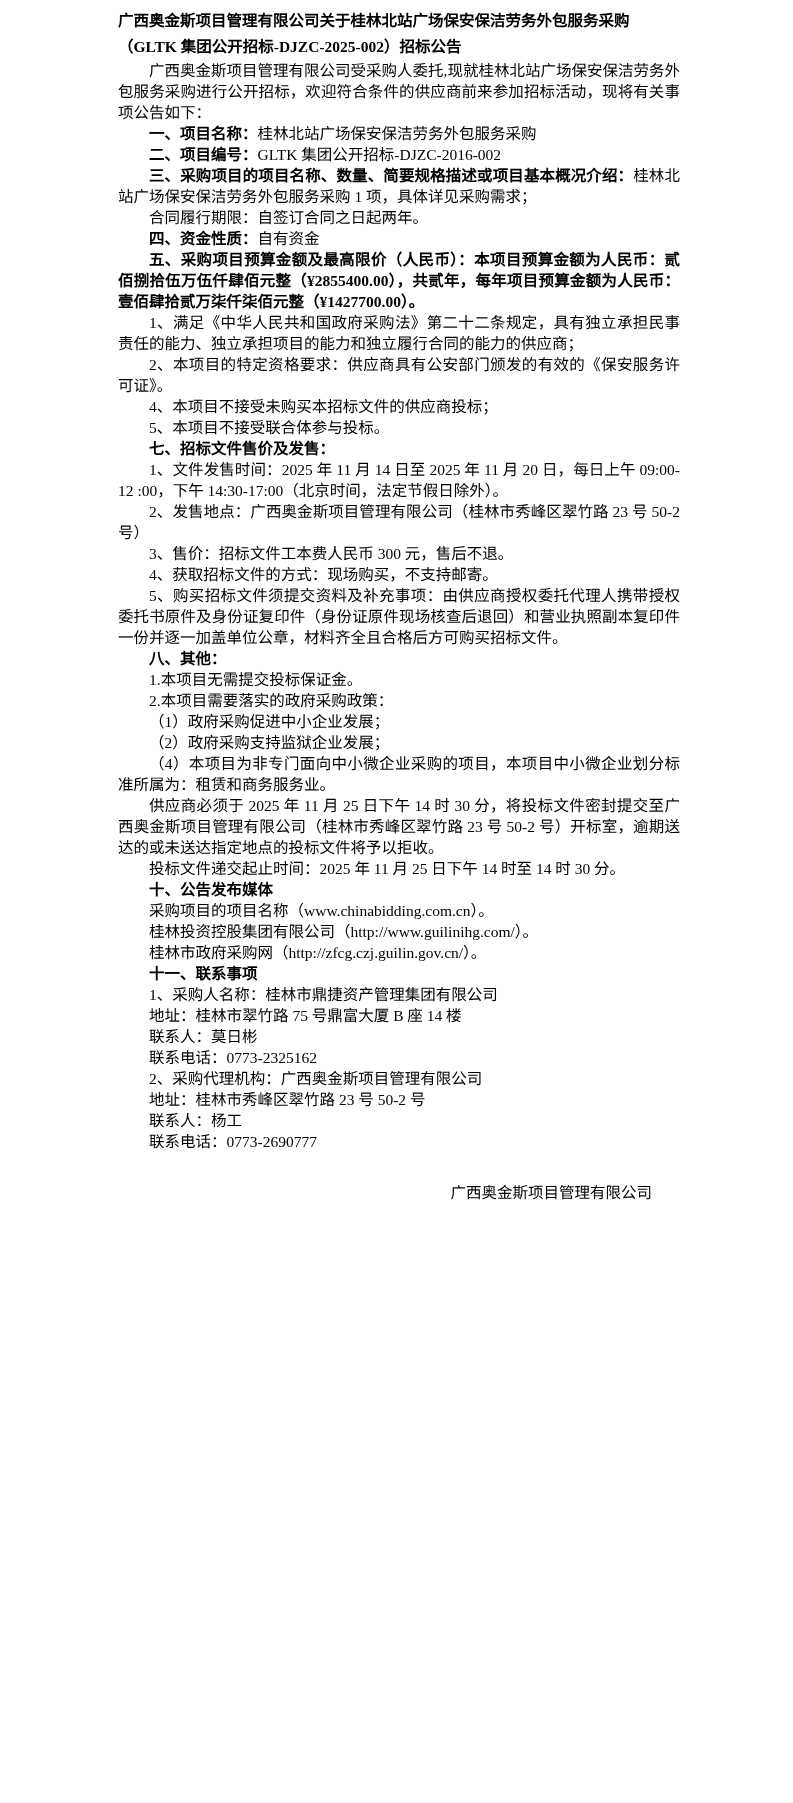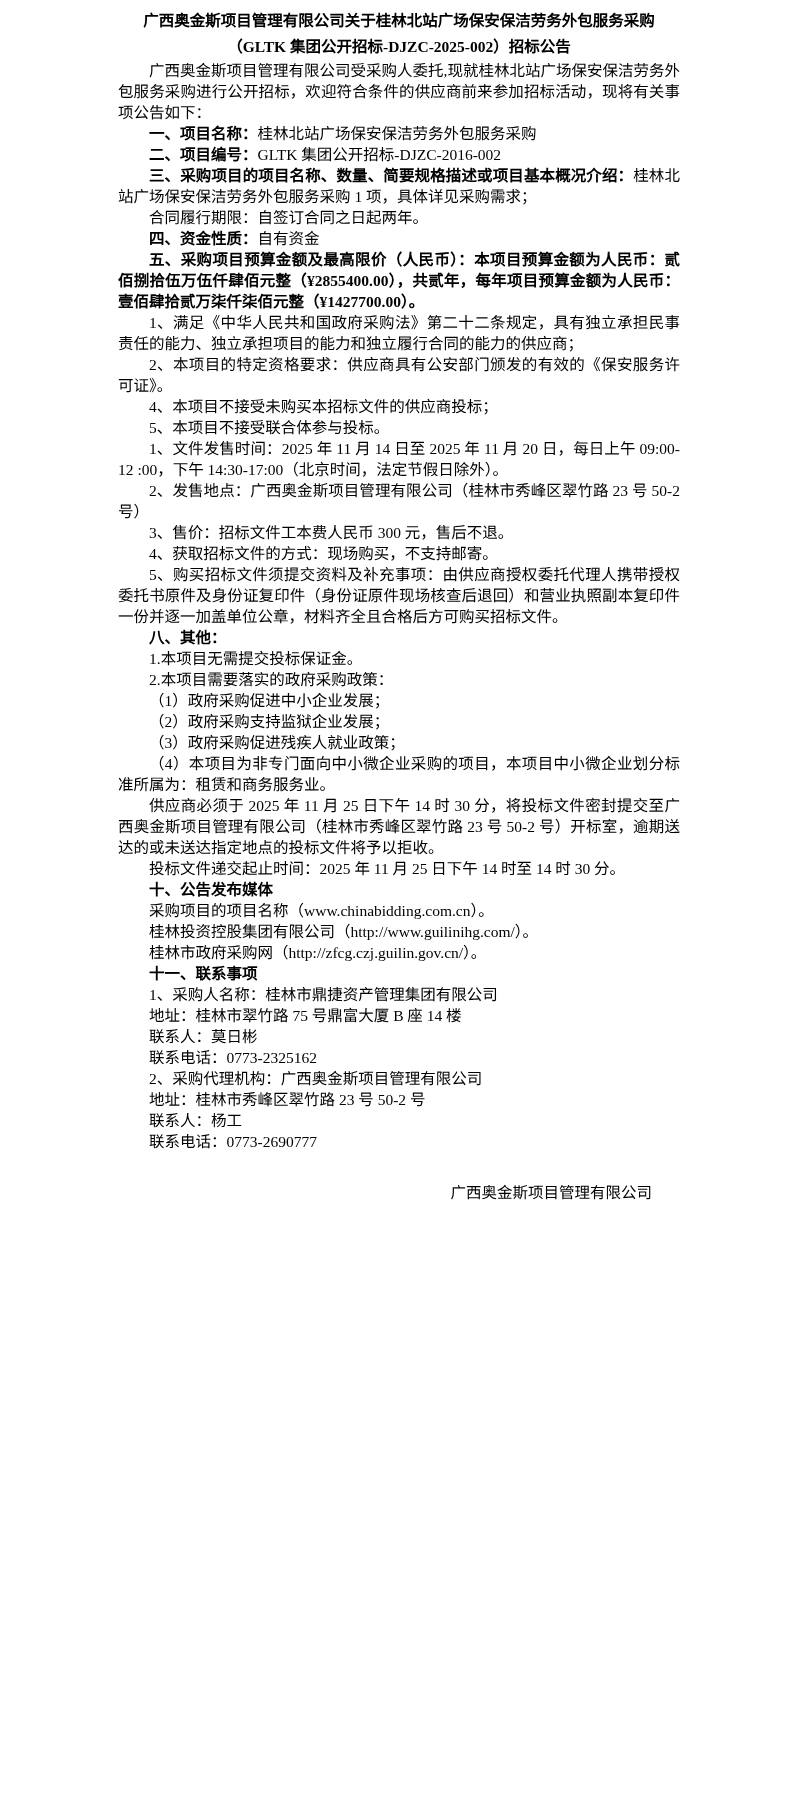--- a/index.html
+++ b/index.html
@@ -9,21 +9,21 @@
     box-sizing: border-box;
     padding: 8px 113px 20px 118px;
     background: #ffffff;
     color: #000000;
     font-family: "Liberation Serif", "DejaVu Serif", serif;
     font-size: 15.5px;
   }
   .title-line {
     margin: 0;
     line-height: 26px;
-    text-align: center;
+    text-align: left;
     font-weight: bold;
     text-indent: 0;
   }
   .para {
     margin: 0;
     line-height: 21px;
     text-indent: 2em;
     text-align: justify;
     word-break: break-all;
   }
@@ -46,31 +46,31 @@
       <p class="para"><span class="b">一、项目名称：</span><span>桂林北站广场保安保洁劳务外包服务采购</span></p>
       <p class="para"><span class="b">二、项目编号：</span><span>GLTK 集团公开招标-DJZC-2016-002</span></p>
       <p class="para"><span class="b">三、采购项目的项目名称、数量、简要规格描述或项目基本概况介绍：</span><span>桂林北站广场保安保洁劳务外包服务采购 1 项，具体详见采购需求；</span></p>
       <p class="para"><span>合同履行期限：自签订合同之日起两年。</span></p>
       <p class="para"><span class="b">四、资金性质：</span><span>自有资金</span></p>
       <p class="para"><span class="b">五、采购项目预算金额及最高限价（人民币）：本项目预算金额为人民币：贰佰捌拾伍万伍仟肆佰元整（¥2855400.00），共贰年，每年项目预算金额为人民币：壹佰肆拾贰万柒仟柒佰元整（¥1427700.00）。</span></p>
       <p class="para"><span>1、满足《中华人民共和国政府采购法》第二十二条规定，具有独立承担民事责任的能力、独立承担项目的能力和独立履行合同的能力的供应商；</span></p>
       <p class="para"><span>2、本项目的特定资格要求：供应商具有公安部门颁发的有效的《保安服务许可证》。</span></p>
       <p class="para"><span>4、本项目不接受未购买本招标文件的供应商投标；</span></p>
       <p class="para"><span>5、本项目不接受联合体参与投标。</span></p>
+      <p class="para"><span class="b">七、招标文件售价及发售：</span></p>
       <p class="para"><span>1、文件发售时间：2025 年 11 月 14 日至 2025 年 11 月 20 日，每日上午 09:00-12 :00，下午 14:30-17:00（北京时间，法定节假日除外）。</span></p>
       <p class="para"><span>2、发售地点：广西奥金斯项目管理有限公司（桂林市秀峰区翠竹路 23 号 50-2 号）</span></p>
       <p class="para"><span>3、售价：招标文件工本费人民币 300 元，售后不退。</span></p>
       <p class="para"><span>4、获取招标文件的方式：现场购买，不支持邮寄。</span></p>
       <p class="para"><span>5、购买招标文件须提交资料及补充事项：由供应商授权委托代理人携带授权委托书原件及身份证复印件（身份证原件现场核查后退回）和营业执照副本复印件一份并逐一加盖单位公章，材料齐全且合格后方可购买招标文件。</span></p>
       <p class="para"><span class="b">八、其他：</span></p>
       <p class="para"><span>1.本项目无需提交投标保证金。</span></p>
       <p class="para"><span>2.本项目需要落实的政府采购政策：</span></p>
       <p class="para"><span>（1）政府采购促进中小企业发展；</span></p>
       <p class="para"><span>（2）政府采购支持</span><span class="u">监狱企业发展</span><span>；</span></p>
-      <p class="para"><span>（3）政府采购促进残疾人就业政策；</span></p>
       <p class="para"><span>（4）本项目为非专门面向中小微企业采购的项目，本项目中小微企业划分标准所属为：租赁和商务服务业。</span></p>
       <p class="para"><span>供应商必须于 2025 年 11 月 25 日下午 14 时 30 分，将投标文件密封提交至</span><span class="u">广西奥金斯项目管理有限公司（桂林市秀峰区翠竹路 23 号 50-2 号）开标室</span><span>，逾期送达的或未送达指定地点的投标文件将予以拒收。</span></p>
       <p class="para"><span>投标文件递交起止时间：2025 年 11 月 25 日下午 14 时至 14 时 30 分。</span></p>
       <p class="para"><span class="b">十、公告发布媒体</span></p>
       <p class="para"><span>采购项目的项目名称（www.chinabidding.com.cn）。</span></p>
       <p class="para"><span>桂林投资控股集团有限公司（http://www.guilinihg.com/）。</span></p>
       <p class="para"><span>桂林市政府采购网（http://zfcg.czj.guilin.gov.cn/）。</span></p>
       <p class="para"><span class="b">十一、联系事项</span></p>
       <p class="para"><span>1、采购人名称：桂林市鼎捷资产管理集团有限公司</span></p>
       <p class="para"><span>地址：桂林市翠竹路 75 号鼎富大厦 B 座 14 楼</span></p>

